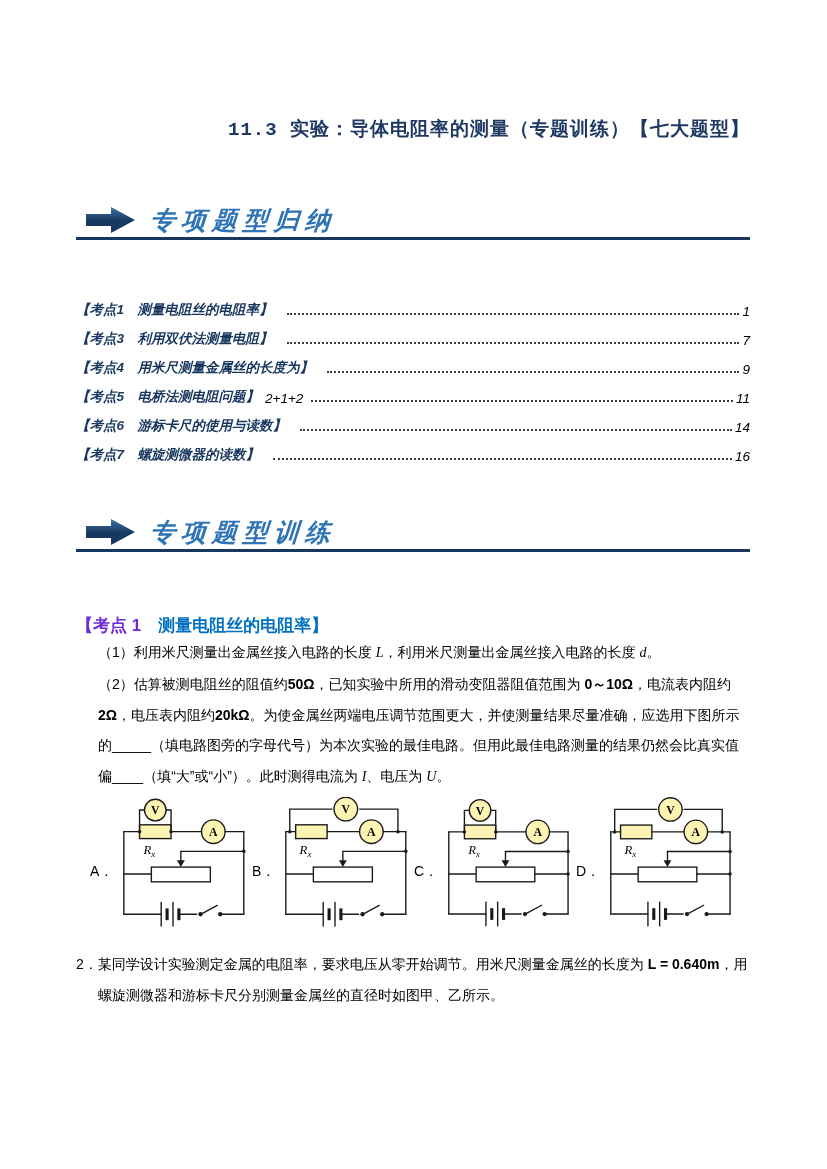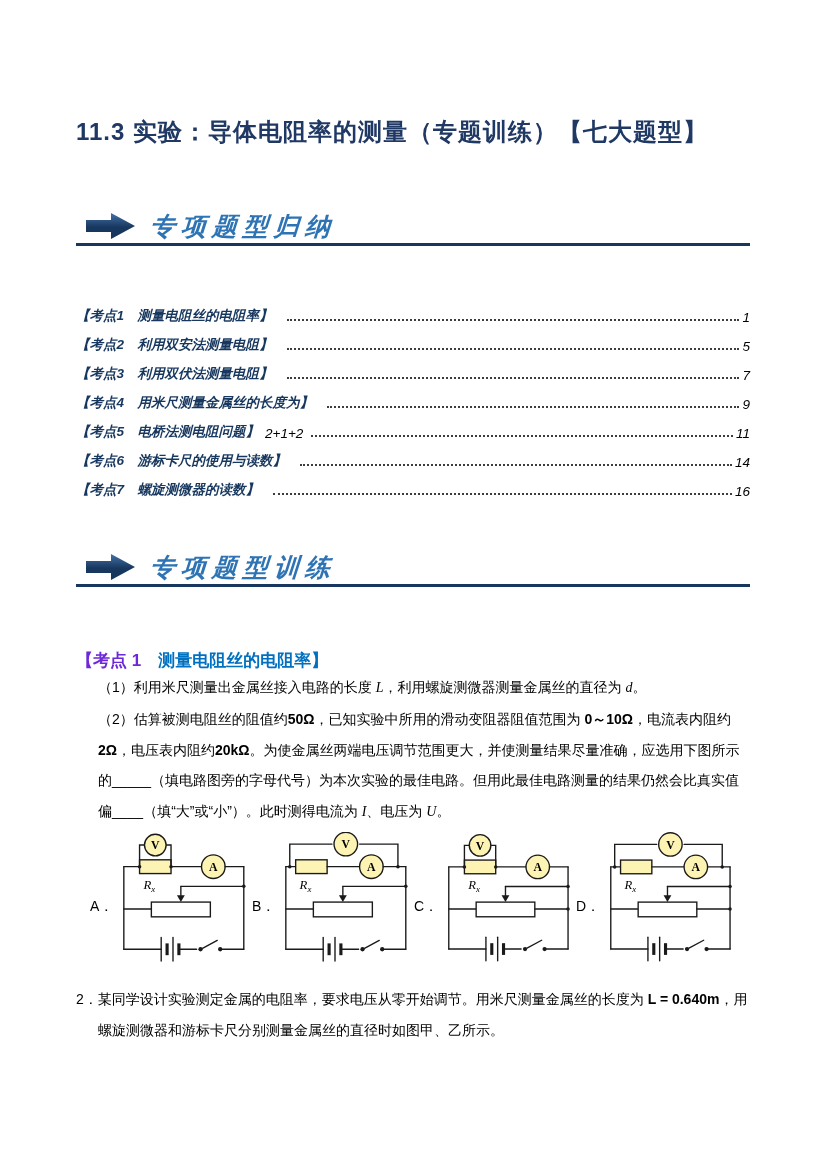--- a/index.html
+++ b/index.html
@@ -3,22 +3,22 @@
 <meta charset="utf-8">
 <style>
   * { margin:0; padding:0; box-sizing:border-box; }
   html,body { background:#e8e8e8; }
   body { font-family:"Liberation Sans", sans-serif; }
   .page {
     width:827px; height:1169px; margin:0 auto; background:#ffffff;
     padding:0 77px 0 76px; overflow:hidden; position:relative; color:#000;
   }
   .doc-title {
-    margin-top:116px; text-align:left; font-size:24px; font-weight:bold;
-    color:#1F3864; letter-spacing:1px; font-family:Liberation Sans, sans-serif;
+    margin-top:116px; text-align:right; font-size:19px; font-weight:bold;
+    color:#1F3864; letter-spacing:1px; font-family:Liberation Mono, monospace;
   }
   .banner {
     display:flex; align-items:flex-end; gap:14px;
     border-bottom:3px solid #17375E; padding-bottom:3px;
   }
   .banner-1 { margin-top:60px; }
   .banner-2 { margin-top:50px; }
   .banner-text {
     font-size:25px; font-weight:bold; font-style:italic; color:#2E74B5;
     letter-spacing:6px; font-family:"DejaVu Serif", serif;
@@ -80,26 +80,20 @@
   </div>
 
   <div class="toc">
     <div class="toc-row">
       <span class="toc-label">【考点1　测量电阻丝的电阻率】</span>
       <span class="toc-extra"></span>
       <span class="toc-dots"></span>
       <span class="toc-page">1</span>
     </div>
     <div class="toc-row">
-      <span class="toc-label">【考点2　利用双安法测量电阻】</span>
-      <span class="toc-extra"></span>
-      <span class="toc-dots"></span>
-      <span class="toc-page">5</span>
-    </div>
-    <div class="toc-row">
       <span class="toc-label">【考点3　利用双伏法测量电阻】</span>
       <span class="toc-extra"></span>
       <span class="toc-dots"></span>
       <span class="toc-page">7</span>
     </div>
     <div class="toc-row">
       <span class="toc-label">【考点4　用米尺测量金属丝的长度为】</span>
       <span class="toc-extra"></span>
       <span class="toc-dots"></span>
       <span class="toc-page">9</span>
@@ -136,21 +130,21 @@
         <polygon points="0,8 25,8 25,1 49,14 25,27 25,20 0,20" fill="url(#ag2)"></polygon>
       </svg>
     </span>
     <span class="banner-text">专项题型训练</span>
   </div>
 
   <div class="section-heading">
     <span class="bracket">【考点 1</span><span class="name">　测量电阻丝的电阻率】</span>
   </div>
 
-  <p class="qtext q-item"><span>（1）利用米尺测量出金属丝接入电路的长度 </span><span class="i">L</span><span>，利用螺旋测微器测量金属丝的直径为 </span><span class="i">d</span><span>。</span></p>
+  <p class="qtext q-item"><span>（1）利用米尺测量出金属丝接入电路的长度 </span><span class="i">L</span><span>，利用米尺测量出金属丝接入电路的长度 </span><span class="i">d</span><span>。</span></p>
   <p class="qtext q-item"><span>（2）估算被测电阻丝的阻值约</span><span class="b">50Ω</span><span>，已知实验中所用的滑动变阻器阻值范围为 </span><span class="b">0～10Ω</span><span>，电流表内阻约</span><span class="b">2Ω</span><span>，电压表内阻约</span><span class="b">20kΩ</span><span>。为使金属丝两端电压调节范围更大，并使测量结果尽量准确，应选用下图所示的_____（填电路图旁的字母代号）为本次实验的最佳电路。但用此最佳电路测量的结果仍然会比真实值偏____（填“大”或“小”）。此时测得电流为 </span><span class="i">I</span><span>、电压为 </span><span class="i">U</span><span>。</span></p>
 
   <div class="circuits">
 
     <div class="circuit">
       <span class="circuit-label">A．</span>
       <svg width="140" height="150" viewBox="0 0 140 150">
         <polyline class="cw" points="10,34 26,34"></polyline>
         <rect class="cf" x="26" y="27" width="32" height="14"></rect>
         <polyline class="cw" points="58,34 89,34"></polyline>

